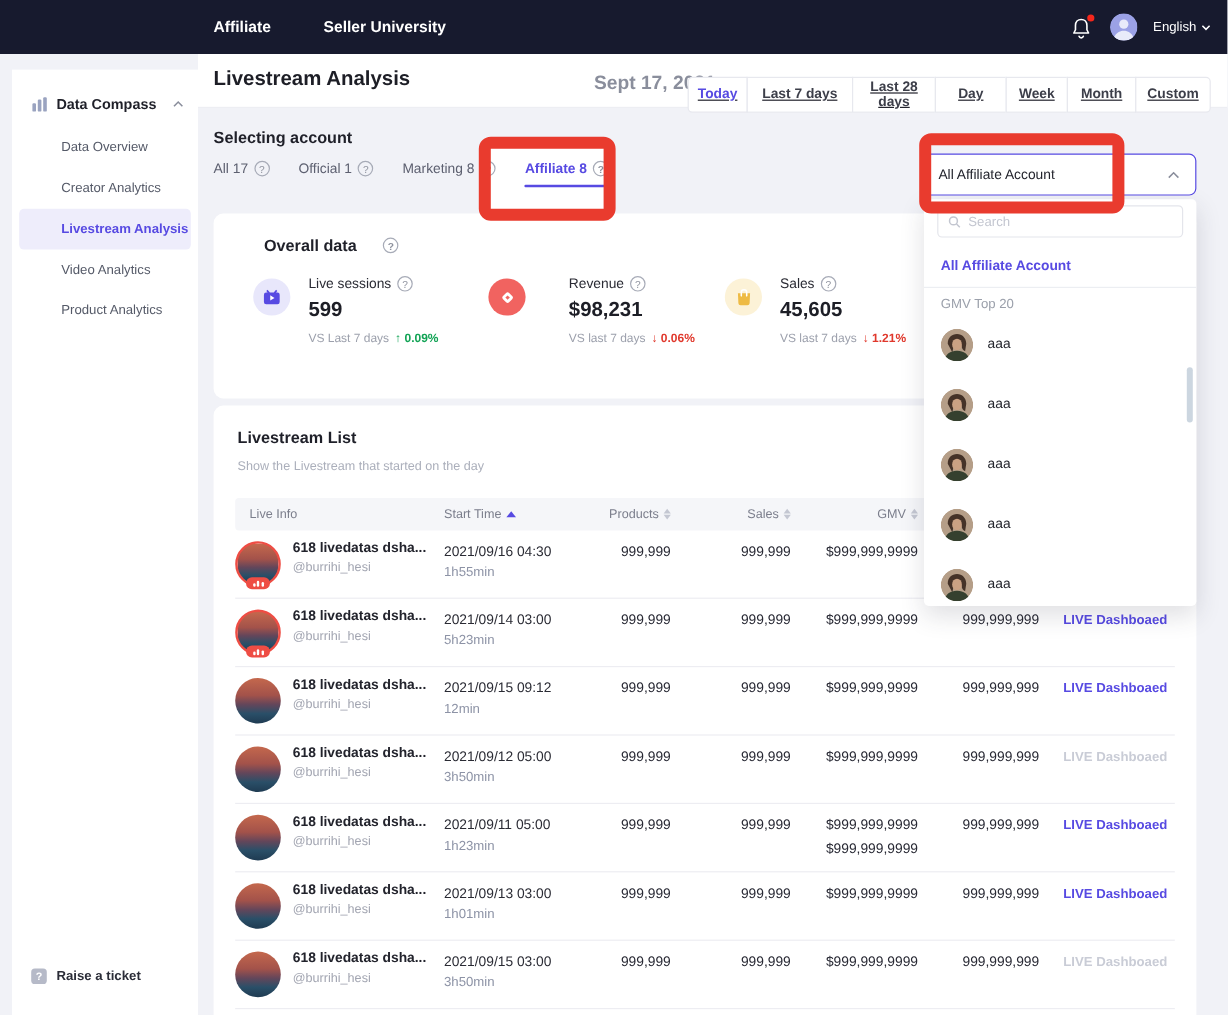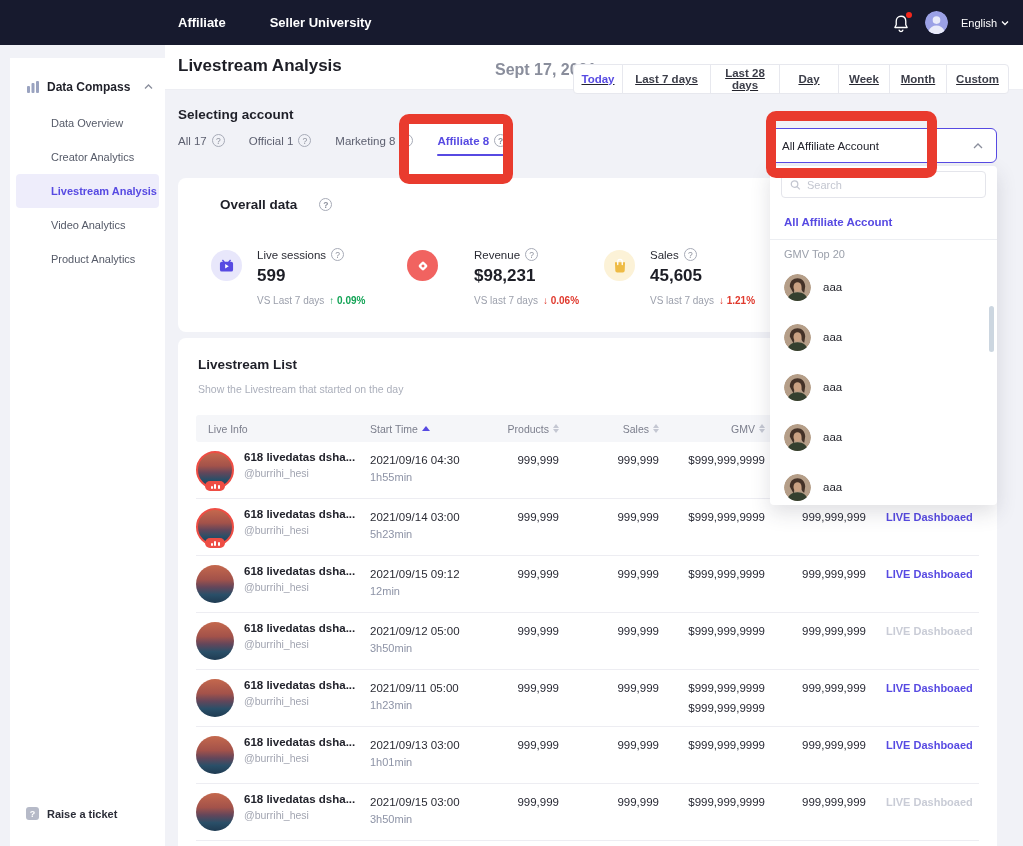--- a/index.html
+++ b/index.html
@@ -46,21 +46,21 @@
   .tab-patch { position:absolute; left:407px; top:121px; width:99px; height:56px; background:#fff; z-index:1; }
   .tabs { position:absolute; left:178px; top:134px; display:flex; gap:24px; z-index:2; }
   .tab { display:flex; align-items:center; gap:5px; font-size:11.5px; color:#5d6070; padding-bottom:9px; position:relative; cursor:pointer; }
   .tab.active { color:#574ae2; font-weight:700; }
   .tab.active::after { content:""; position:absolute; left:0; right:0; bottom:0; height:2px; background:#574ae2; border-radius:1px; }
   .help { width:13px; height:13px; border:1px solid #a7abb7; border-radius:50%; color:#8c909c; font-size:8.5px; display:inline-flex; align-items:center; justify-content:center; flex:none; }
   .help::before { content:"?"; }
   
   .overall-card { position:absolute; left:178px; top:178px; width:819px; height:154px; background:#fff; border-radius:8px; }
   .card-title { position:absolute; left:20px; top:19px; font-size:13.5px; font-weight:700; color:#1f2029; display:flex; align-items:center; gap:22px;margin-left:22px; }
-  .metric { position:absolute; top:70px; display:flex; gap:15px; }
+  .metric { position:absolute; top:52px; display:flex; gap:15px; }
   .m1 { left:33px; } .m2 { left:229px;gap:36px; } .m3 { left:426px; }
   .m-icon { width:31px; height:31px; border-radius:50%; display:flex; align-items:center; justify-content:center; flex:none; margin-top:2px; }
   .m-icon.live { background:#e8e7fb; } .m-icon.rev { background:#f16360; } .m-icon.sales { background:#fcf2d7; }
   .m-label { display:flex; align-items:center; gap:5px; font-size:11.5px; color:#2a2b34; }
   .m-value { font-size:17px; font-weight:700; color:#1d1e26; margin-top:5px; }
   .m-vs { font-size:10px; color:#9ca0ac; margin-top:9px; display:flex; gap:5px; align-items:center; }
   .chg { font-weight:700; font-size:10px; }
   .chg.up { color:#12a355; } .chg.down { color:#e0382c; }
   
   .list-card { position:absolute; left:178px; top:338px; width:819px; height:508px; background:#fff; border-radius:8px 8px 0 0; }

